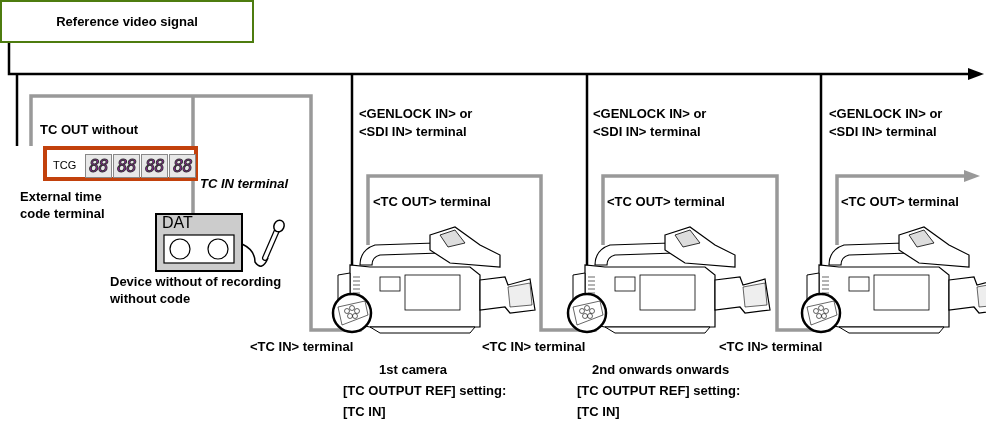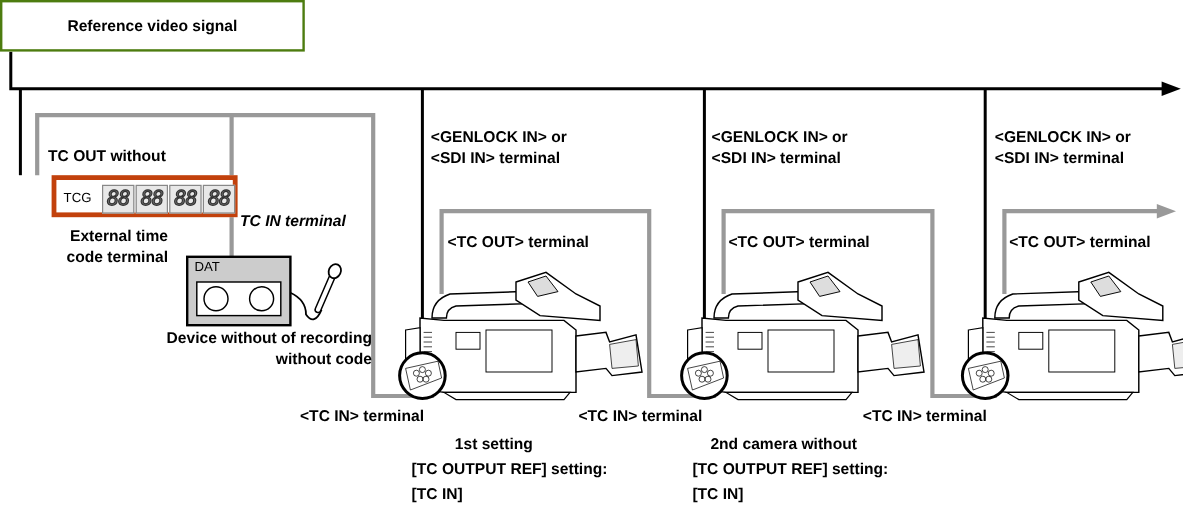--- a/index.html
+++ b/index.html
@@ -1,31 +1,31 @@
 <!DOCTYPE html>
 <html><head>
 <meta charset="utf-8">
 <style>
   html, body { margin:0; padding:0; background:#ffffff; }
   body { width:986px; height:426px; position:relative; overflow:hidden;
          font-family:"Liberation Sans", sans-serif; }
   .diagram { position:absolute; left:0; top:0; width:986px; height:426px; }
   .lbl { position:absolute; font-family:"Liberation Sans", sans-serif; font-weight:bold;
          font-size:13px; color:#000; white-space:nowrap; line-height:18px; }
-  .lbl.center { text-align:right; }
+  .lbl.center { text-align:left; }
   .ref-box { position:absolute; left:0; top:0; width:254px; height:43px;
              border:2px solid #4d7c0f; box-sizing:border-box; background:#fff; }
   .ref-box span { position:absolute; left:0; right:0; top:12px; text-align:center;
                   font-weight:bold; font-size:13px; }
   .tcg-box { position:absolute; left:3px; top:146px; width:155px; height:35px;
              border:4px solid #c2410c; box-sizing:border-box; background:#fff;margin-left:40px; }
   .tcg-box .tcg-label { position:absolute; left:6px; top:9px; font-size:11px; font-weight:normal; }
   .seg { position:absolute; top:4px; width:27px; height:24px; border:1px solid #888;
          background:#e8e8e8; box-sizing:border-box; font-family:"DejaVu Sans Mono", monospace;
-         font-size:17px; color:#737373; text-align:center; line-height:22px; font-style:italic;
+         font-size:17px; color:#a21caf; text-align:center; line-height:22px; font-style:italic;
          -webkit-text-stroke:1px #333; letter-spacing:-1px; }
 </style>
 </head>
 <body>
 
 <svg class="diagram" viewBox="0 0 986 426" xmlns="http://www.w3.org/2000/svg">
   <defs>
     <g id="camera">
 
       <path d="M20 50 L20 95 Q22 110 40 112 L150 112 L150 60 L140 52 L40 52 Z" fill="#fff" stroke="#000" stroke-width="1.2"></path>
@@ -112,36 +112,36 @@
   <span class="tcg-label">TCG</span>
   <span class="seg" style="left:38px">88</span>
   <span class="seg" style="left:66px">88</span>
   <span class="seg" style="left:94px">88</span>
   <span class="seg" style="left:122px">88</span>
 </div>
 <div class="lbl center" style="left:20px;top:188px;width:120px;">External time</div>
 <div class="lbl center" style="left:20px;top:205px;width:120px;">code terminal</div>
 
 <div class="lbl" style="left:200px;top:175px;font-style:italic;">TC IN terminal</div>
-<div class="lbl" style="left:162px;top:214px;font-weight:normal;font-size:11px;text-align:center;">DAT</div>
+<div class="lbl" style="left:162px;top:214px;font-weight:normal;font-size:16px;text-align:center;">DAT</div>
 <div class="lbl center" style="left:110px;top:273px;width:200px;">Device without of recording</div>
 <div class="lbl center" style="left:110px;top:290px;width:200px;">without code</div>
 
 <div class="lbl" style="left:359px;top:105px;">&lt;GENLOCK IN&gt; or</div>
 <div class="lbl" style="left:359px;top:123px;">&lt;SDI IN&gt; terminal</div>
 <div class="lbl" style="left:373px;top:193px;">&lt;TC OUT&gt; terminal</div>
 <div class="lbl" style="left:250px;top:338px;">&lt;TC IN&gt; terminal</div>
-<div class="lbl" style="left:379px;top:361px;">1st setting</div>
+<div class="lbl" style="left:379px;top:361px;">1st camera</div>
 <div class="lbl" style="left:343px;top:382px;">[TC OUTPUT REF] setting:</div>
 <div class="lbl" style="left:343px;top:403px;">[TC IN]</div>
 
 <div class="lbl" style="left:593px;top:105px;">&lt;GENLOCK IN&gt; or</div>
 <div class="lbl" style="left:593px;top:123px;">&lt;SDI IN&gt; terminal</div>
 <div class="lbl" style="left:607px;top:193px;">&lt;TC OUT&gt; terminal</div>
 <div class="lbl" style="left:482px;top:338px;">&lt;TC IN&gt; terminal</div>
-<div class="lbl" style="left:592px;top:361px;">2nd camera without</div>
+<div class="lbl" style="left:592px;top:361px;">2nd onwards onwards</div>
 <div class="lbl" style="left:577px;top:382px;">[TC OUTPUT REF] setting:</div>
 <div class="lbl" style="left:577px;top:403px;">[TC IN]</div>
 
 <div class="lbl" style="left:829px;top:105px;">&lt;GENLOCK IN&gt; or</div>
 <div class="lbl" style="left:829px;top:123px;">&lt;SDI IN&gt; terminal</div>
 <div class="lbl" style="left:841px;top:193px;">&lt;TC OUT&gt; terminal</div>
 <div class="lbl" style="left:719px;top:338px;">&lt;TC IN&gt; terminal</div>
 
 </body></html>

